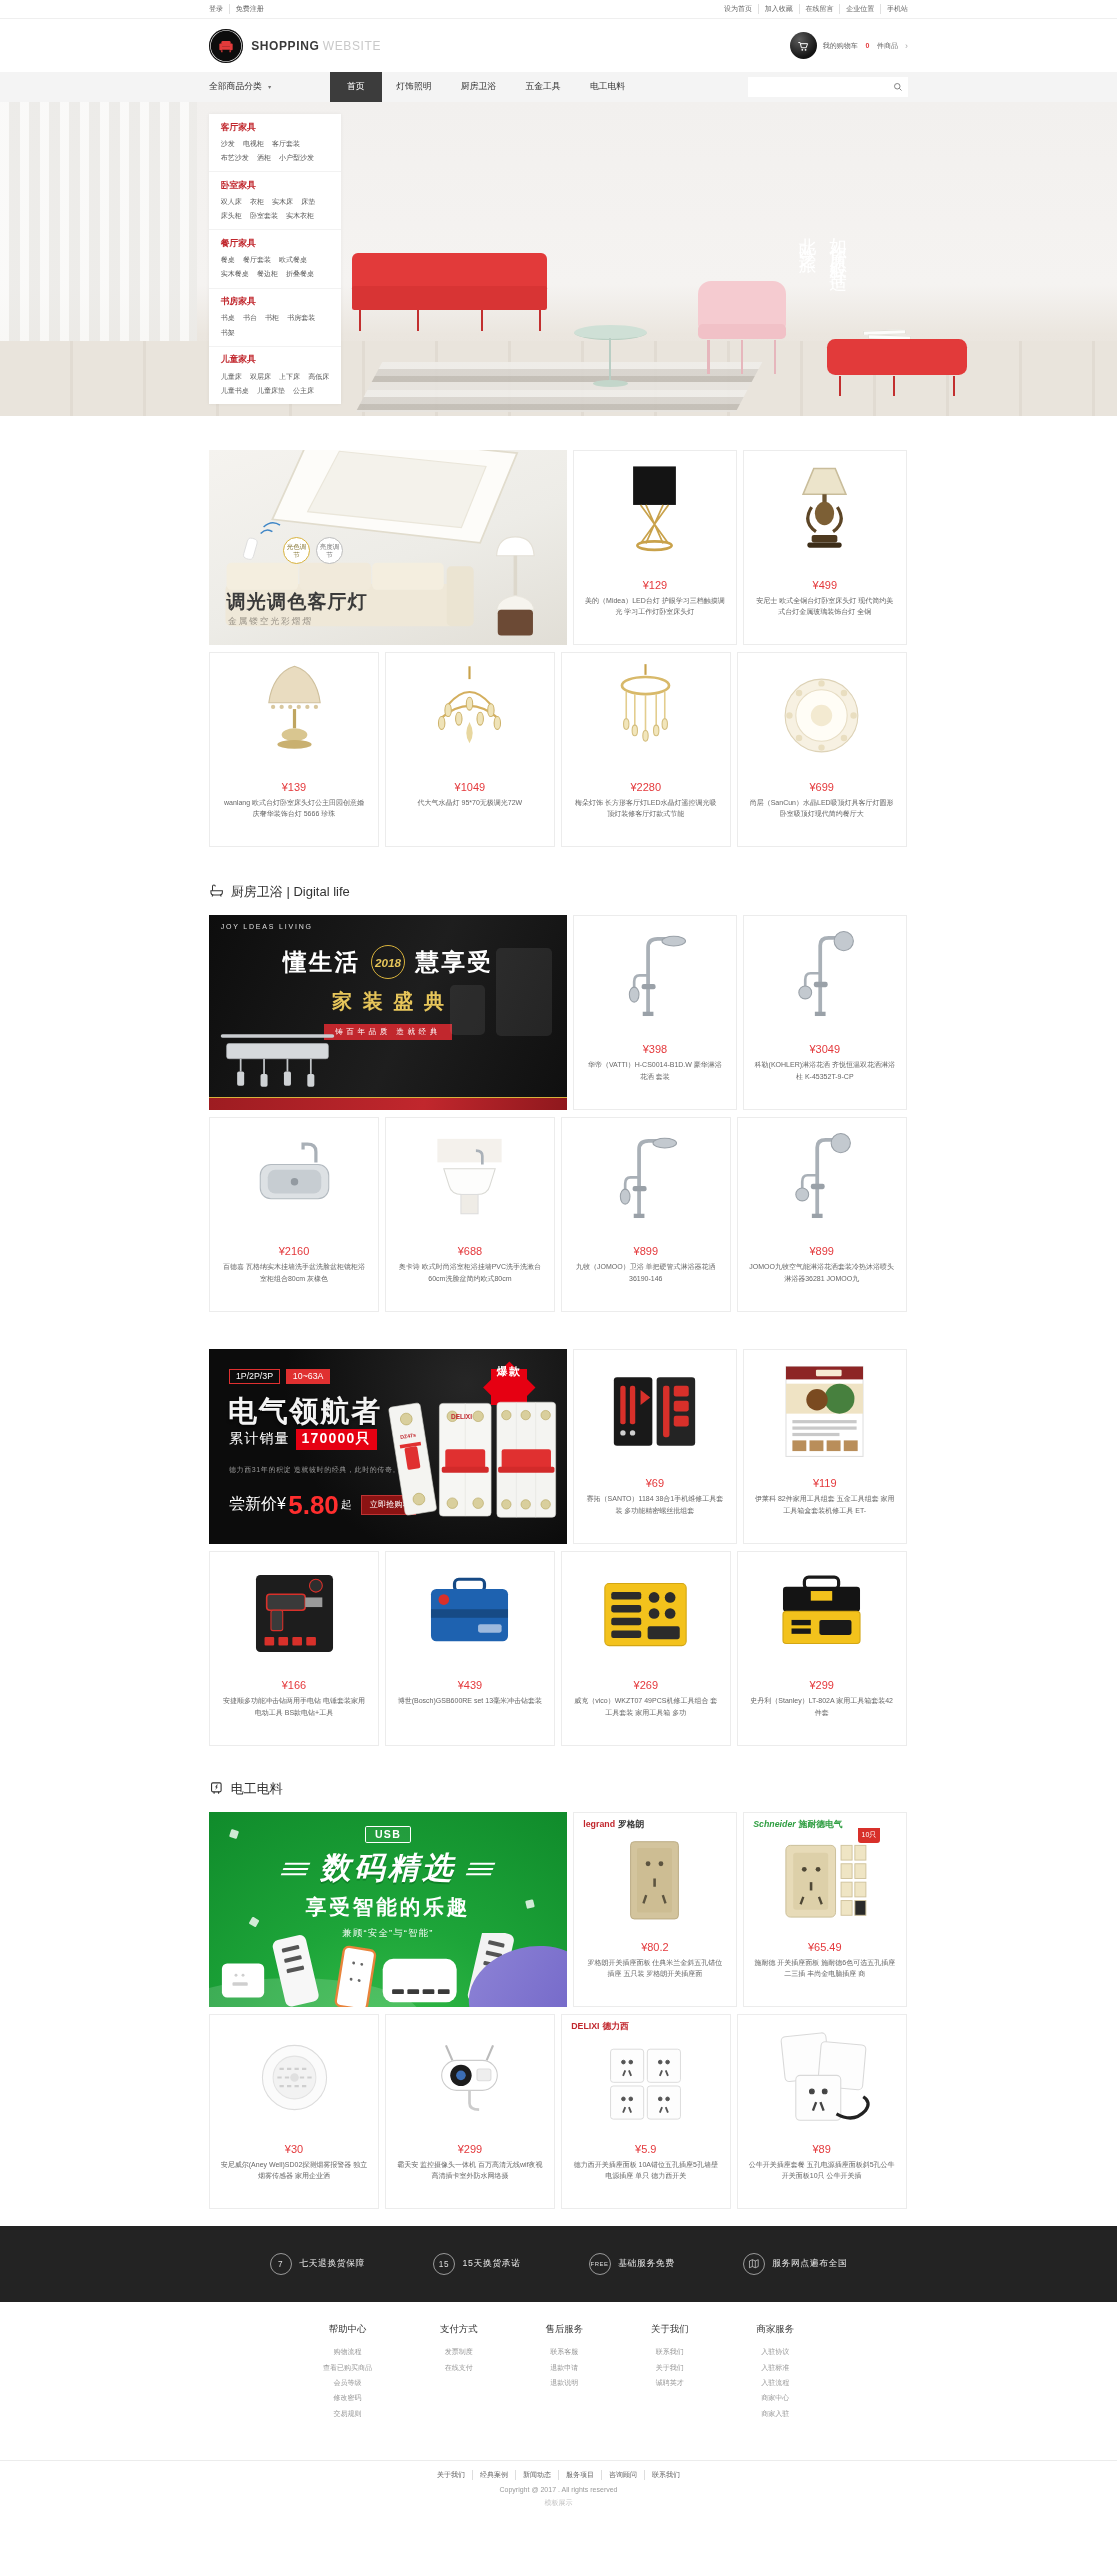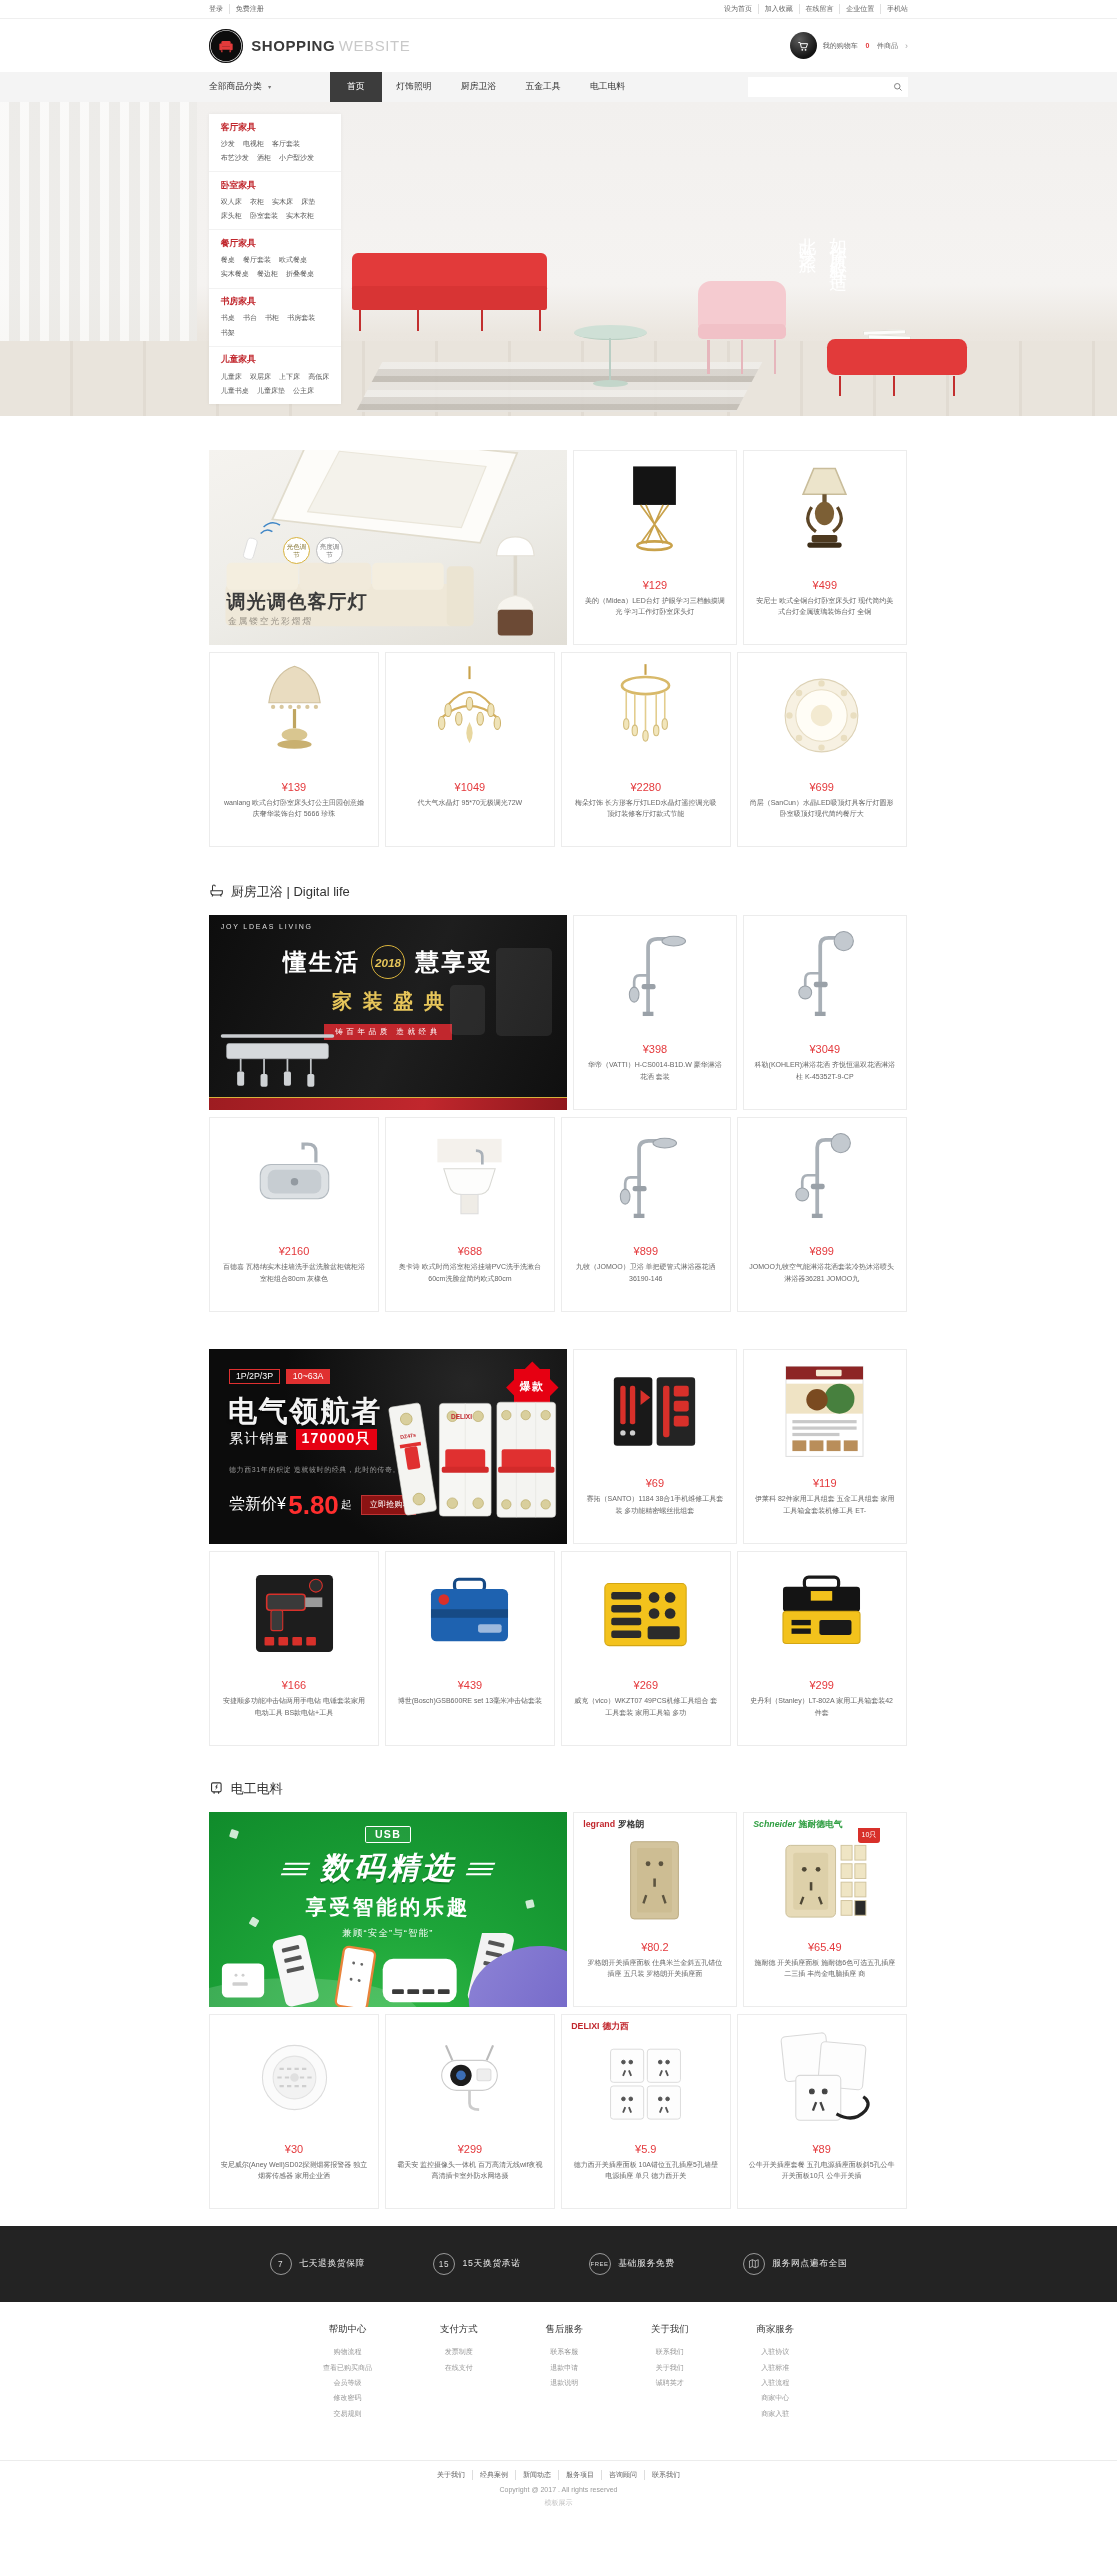--- a/index.html
+++ b/index.html
@@ -9,21 +9,21 @@
 .topbar{height:19px;border-bottom:0.6px solid #efefef;font-size:7px;color:#666;background:#fff}
 .topbar .wrap{display:flex;justify-content:space-between;align-items:center}
 .tb-group{display:flex;align-items:center}
 .tb-group span{cursor:pointer}
 .tb-group span + span{border-left:0.6px solid #e0e0e0;padding-left:5.9px;margin-left:5.9px}
 
 .header{height:53px}
 .header .wrap{display:flex;align-items:center}
 .logo{display:flex;align-items:center;gap:8.2px}
 .logo-circle{width:34px;height:34px;border-radius:50%;background:#0d0d0d;display:flex;align-items:center;justify-content:center;box-shadow:inset 0 0 0 1.2px #0d0d0d,inset 0 0 0 1.8px #fff}
-.brand{font-size:15px;letter-spacing:0.6px}
+.brand{font-size:12px;letter-spacing:0.6px}
 .brand .b1{color:#3a3a3a;font-weight:bold}
 .brand .b2{color:#c9c9c9;margin-left:3.5px}
 .cart{margin-left:auto;display:flex;align-items:center;gap:5.9px;font-size:7px;color:#666;cursor:pointer}
 .cart-circle{width:27px;height:27px;border-radius:50%;background:radial-gradient(circle at 35% 28%,#5c5c5c,#131313 70%);display:flex;align-items:center;justify-content:center}
 .cart-count{color:#e4393c;font-weight:bold;margin:0 1.8px}
 .cart-arrow{color:#aaa;font-size:8.8px;margin-left:1.2px}
 
 .navbar{background:#f4f4f4;height:30px}
 .navbar .wrap{display:flex;align-items:center}
 .nav-all{font-size:8.8px;color:#333;display:flex;align-items:center;gap:5.3px;width:121px;cursor:pointer}
@@ -102,21 +102,21 @@
 .p3-badges{position:absolute;left:20px;top:20px;display:flex;gap:5.9px;font-size:8.8px}
 .p3-b1{color:#fff;border:1.2px solid #e03030;padding:1.8px 5.9px}
 .p3-b2{color:#fff;background:#e03030;padding:2.9px 7px}
 .p3-title{position:absolute;left:19px;top:43px;font-size:29px;color:#f4f4f4;font-weight:bold;letter-spacing:1.8px;text-shadow:0 1.8px 2.9px rgba(0,0,0,.7)}
 .p3-sales{position:absolute;left:20px;top:80px;display:flex;align-items:center;font-size:14px;color:#fff;letter-spacing:1.2px}
 .p3-sales .val{background:#e60012;padding:1.8px 5.9px;margin-left:5.9px;font-weight:bold}
 .p3-desc{position:absolute;left:20px;top:116px;font-size:7px;color:#9a9a9a;letter-spacing:0.6px}
 .p3-buy{position:absolute;left:20px;top:143px;display:flex;align-items:center;color:#fff}
 .p3-pp{font-size:16px}.p3-pv{font-size:26px;color:#ff2e2e;font-weight:bold;margin:0 2.3px;line-height:26px}.p3-ps{font-size:10.6px}
 .p3-cta{margin-left:9.4px;background:#8b1313;border:0.6px solid #c03333;color:#fff;font-size:8.2px;padding:3.5px 7.6px;cursor:pointer}
-.p3-burst{position:absolute;right:12px;top:15.3px;width:46px;height:46px;display:flex;align-items:center;justify-content:center}
+.p3-burst{position:absolute;right:35px;top:15.3px;width:46px;height:46px;display:flex;align-items:flex-start;justify-content:center}
 .p3-burst::before,.p3-burst::after{content:"";position:absolute;inset:4.7px;background:#e60012}
 .p3-burst::before{transform:rotate(45deg)}
 .p3-burst i{position:relative;z-index:1;font-style:normal;color:#fff;font-size:11px;font-weight:bold;letter-spacing:1.2px}
 .p3-art{position:absolute;left:167px;top:39px}
 
 .promo4{background:radial-gradient(circle at 50% 135%,#3cc24e 0%,#1da539 48%,#108b2b 100%);display:flex;flex-direction:column;align-items:center}
 .p4-usb{margin-top:14px;color:#fff;border:1.8px solid #fff;padding:0.6px 9.4px 1.8px;font-size:10.6px;font-weight:bold;letter-spacing:1.2px;border-radius:1.8px;background:rgba(255,255,255,.06)}
 .p4-row{margin-top:5.9px;display:flex;align-items:center;gap:11.7px}
 .p4-lines{width:25px;height:2.3px;background:#fff;box-shadow:0 -5.3px 0 #fff,0 5.3px 0 #fff;transform:skewX(-20deg)}
 .p4-title{color:#fff;font-size:30.5px;font-weight:bold;letter-spacing:3.5px;font-style:italic;text-shadow:0 1.8px 0 rgba(0,80,20,.35)}

